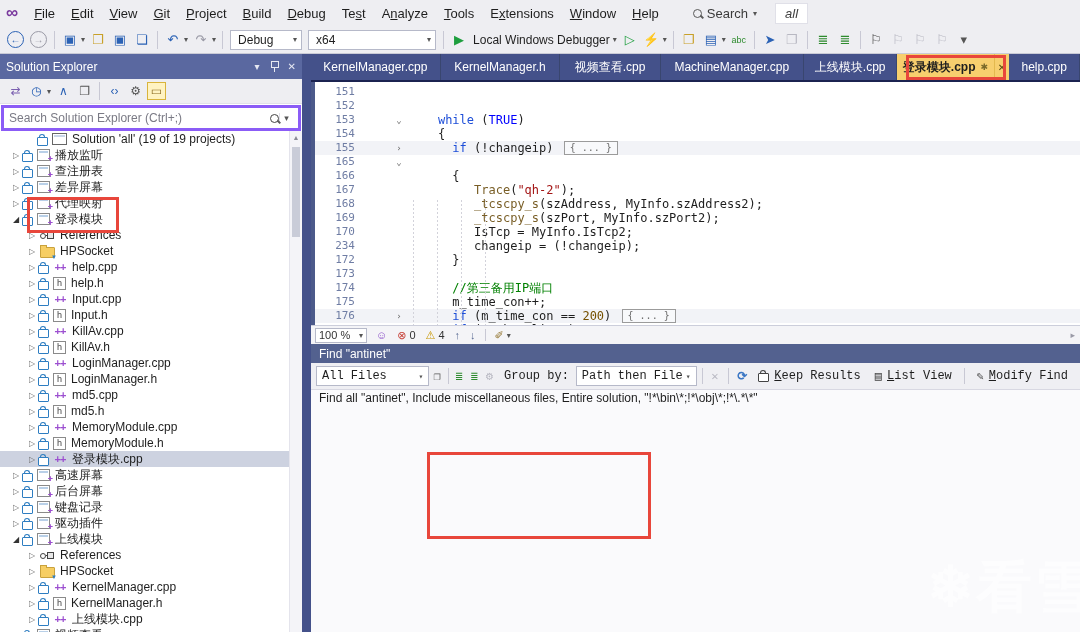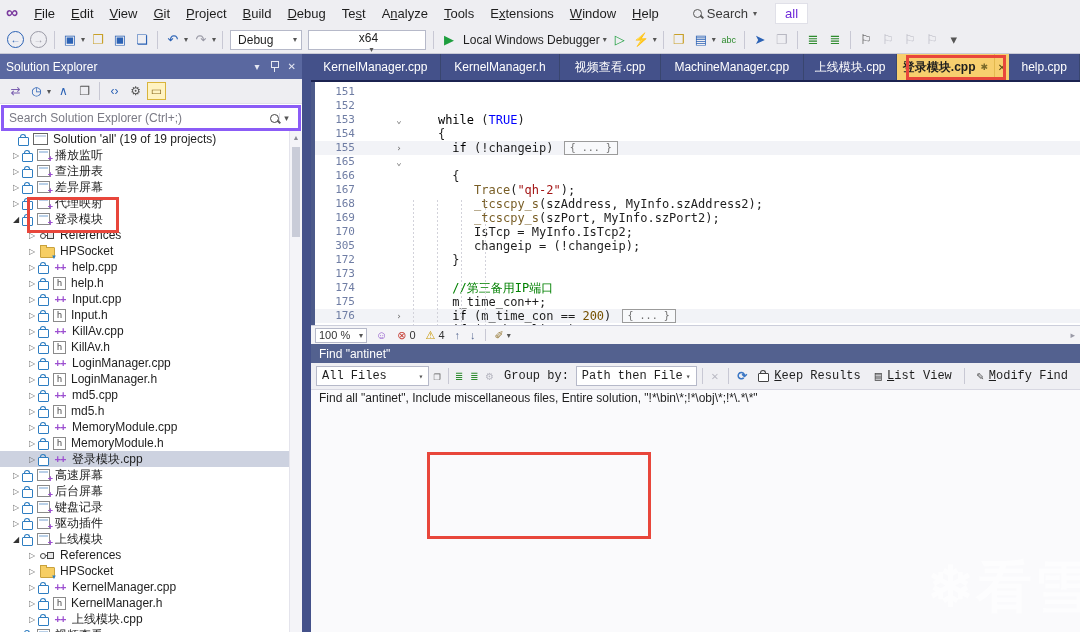--- a/index.html
+++ b/index.html
@@ -7,21 +7,21 @@
        font-family:"Liberation Sans",sans-serif;font-size:12px;color:#1E1E1E;background:#44518A;}
   
   .menubar{position:absolute;left:0;top:0;width:1080px;height:26px;background:#EEEEF2;
            display:flex;align-items:center;border-bottom:1px solid #E2E2EA;}
   .vslogo{color:#7A3A9E;font-weight:bold;font-size:17px;padding:0 8px 0 6px;}
   .menu-item{padding:3px 8px;font-size:13px;color:#1E1E1E;cursor:default;}
   .menu-item u{text-decoration:underline;}
   .searchctl{display:flex;align-items:center;gap:5px;margin-left:18px;padding:2px 8px;color:#3B3B3B;font-size:13px;}
   .mag{width:7px;height:7px;border:1.6px solid #5A5A5A;border-radius:50%;position:relative;display:inline-block;}
   .mag::after{content:"";position:absolute;width:4px;height:1.6px;background:#5A5A5A;transform:rotate(45deg);right:-3px;bottom:-1px;}
-  .sln-badge{margin-left:10px;background:#FFFFFF;color:#6d28d9;font-size:13px;padding:2px 9px;border:1px solid #E0E0E8;}
+  .sln-badge{margin-left:10px;background:#FFFFFF;color:#404040;font-size:13px;padding:2px 9px;border:1px solid #E0E0E8;font-style:italic;}
   
   .toolbar{position:absolute;left:0;top:26px;width:1080px;height:28px;background:#EEEEF2;
            display:flex;align-items:center;border-bottom:1px solid #C9CAD6;padding-left:4px;box-sizing:border-box;}
   .tb-i{display:flex;align-items:center;justify-content:center;min-width:20px;height:20px;margin:0 1px;font-size:13px;}
   .tb-i.circ{border:1.4px solid currentColor;border-radius:50%;width:15px;height:15px;min-width:15px;font-size:10px;margin:0 3px;}
   .tb-sep{width:1px;height:18px;background:#C8C8D4;margin:0 4px;}
   .tb-dd{font-size:8px;color:#555;margin:0 2px 0 0;}
   .combo{display:flex;align-items:center;justify-content:space-between;background:#FFFFFF;border:1px solid #B6B9C9;
          height:20px;padding:0 4px 0 7px;box-sizing:border-box;margin:0 3px;font-size:12px;color:#1E1E1E;}
   .combo .arr{font-size:8px;color:#555;margin-left:6px;}
@@ -82,21 +82,21 @@
   
   .editor{flex:1;background:#FFFFFF;position:relative;border-left:4px solid #4C5A8A;overflow:hidden;padding-top:3px;box-sizing:border-box;}
   .row{display:flex;height:14px;font-family:"DejaVu Sans Mono",monospace;font-size:12px;line-height:14px;align-items:flex-end;}
   .row.band{background:#F2F3F7;}
   .ln{width:40px;text-align:right;padding-right:8px;color:#6F7DA4;flex:none;font-size:11px;}
   .mgap{width:26px;flex:none;}
   .fold{width:20px;flex:none;text-align:center;color:#666;font-size:9px;position:relative;}
   .fold.guide::before{content:"";position:absolute;left:9px;top:0;bottom:0;width:1px;
         background:repeating-linear-gradient(to bottom,#BFBFC8 0 2px,transparent 2px 4px);}
   .code{flex:1;white-space:pre;}
-  .tk-p{color:#1E1E1E}.tk-k{color:#000000}.tk-m{color:#0000FF}
+  .tk-p{color:#1E1E1E}.tk-k{color:#1d4ed8}.tk-m{color:#0000FF}
   .tk-f{color:#795E26}.tk-s{color:#A31515}.tk-c{color:#008000}.tk-n{color:#755000}
   .tk-b{display:inline-block;border:1px solid #9B9B9B;color:#717171;background:#F8F9FB;font-size:10px;
         padding:0 5px;margin-left:3px;height:12px;line-height:11px;vertical-align:1px;font-family:"DejaVu Sans Mono",monospace;}
   .guides{position:absolute;pointer-events:none;top:118px;height:430px;width:1px;
         background:repeating-linear-gradient(to bottom,#D2D2DA 0 2px,transparent 2px 4px);}
   
   .estatus{height:18px;background:#F4F4F7;border-top:1px solid #CCCEDB;display:flex;align-items:center;font-size:11px;color:#333;}
   .ezoom{width:52px;height:15px;background:#fff;border:1px solid #B6B9C9;display:flex;align-items:center;
          justify-content:space-between;padding:0 3px;margin:0 4px;box-sizing:border-box;}
   .e-i{margin:0 5px;display:flex;align-items:center;gap:3px;}
@@ -159,21 +159,21 @@
       <span class="tb-sep"></span>
       <span class="tb-i" style="color: rgb(43, 98, 181);">↶</span>
       <span class="tb-dd">▾</span>
       <span class="tb-i" style="color: rgb(154, 154, 166);">↷</span>
       <span class="tb-dd">▾</span>
       <span class="tb-sep"></span>
       <div class="combo" style="width: 72px;">
         <span>Debug</span>
         <span class="arr">▾</span>
       </div>
-      <div class="combo" style="width: 118px; flex-direction: column;">
+      <div class="combo" style="width: 128px;">
         <span>x64</span>
         <span class="arr">▾</span>
       </div>
       <span class="tb-sep"></span>
       <span class="tb-i" style="color: rgb(30, 158, 62);">▶</span>
       <span class="runlbl">Local Windows Debugger</span>
       <span class="tb-dd">▾</span>
       <span class="tb-i" style="color: rgb(30, 158, 62);">▷</span>
       <span class="tb-i" style="color: rgb(154, 154, 166);">⚡</span>
       <span class="tb-dd">▾</span>
@@ -217,21 +217,21 @@
           <span class="se-tool pressed" style="color: rgb(138, 106, 31);">▭</span>
         </div>
       <div class="se-search">
         <span>Search Solution Explorer (Ctrl+;)</span>
         <span class="sp"></span>
         <span class="mag" style="border-color:#444"></span>
         <span class="se-dd">▾</span>
       </div>
       <div class="tree" id="setree">
 
-      <div class="trow" style="padding-left: 6px;">
+      <div class="trow" style="padding-left: 18px; margin-left: 7px;">
             <span class="texp"></span>
             <span class="lk"></span>
             <span class="ico ico-sln"></span>
             <span class="tlbl">Solution 'all' (19 of 19 projects)</span>
           </div>
           <div class="trow" style="padding-left: 10px;">
             <span class="texp">▷</span>
             <span class="lk"></span>
             <span class="ico ico-proj"></span>
             <span class="tlbl">播放监听</span>
@@ -512,21 +512,21 @@
             <span class="fold guide"></span>
             <span class="code"><span class="tk-p">         </span><span class="tk-f">_tcscpy_s</span><span class="tk-p">(szPort, MyInfo.szPort2);</span></span>
           </div>
           <div class="row">
             <span class="ln">170</span>
             <span class="mgap"></span>
             <span class="fold guide"></span>
             <span class="code"><span class="tk-p">         IsTcp = MyInfo.IsTcp2;</span></span>
           </div>
           <div class="row">
-            <span class="ln">305</span>
+            <span class="ln">234</span>
             <span class="mgap"></span>
             <span class="fold guide"></span>
             <span class="code"><span class="tk-p">         changeip = (!changeip);</span></span>
           </div>
           <div class="row">
             <span class="ln">172</span>
             <span class="mgap"></span>
             <span class="fold guide"></span>
             <span class="code"><span class="tk-p">      }</span></span>
           </div>

